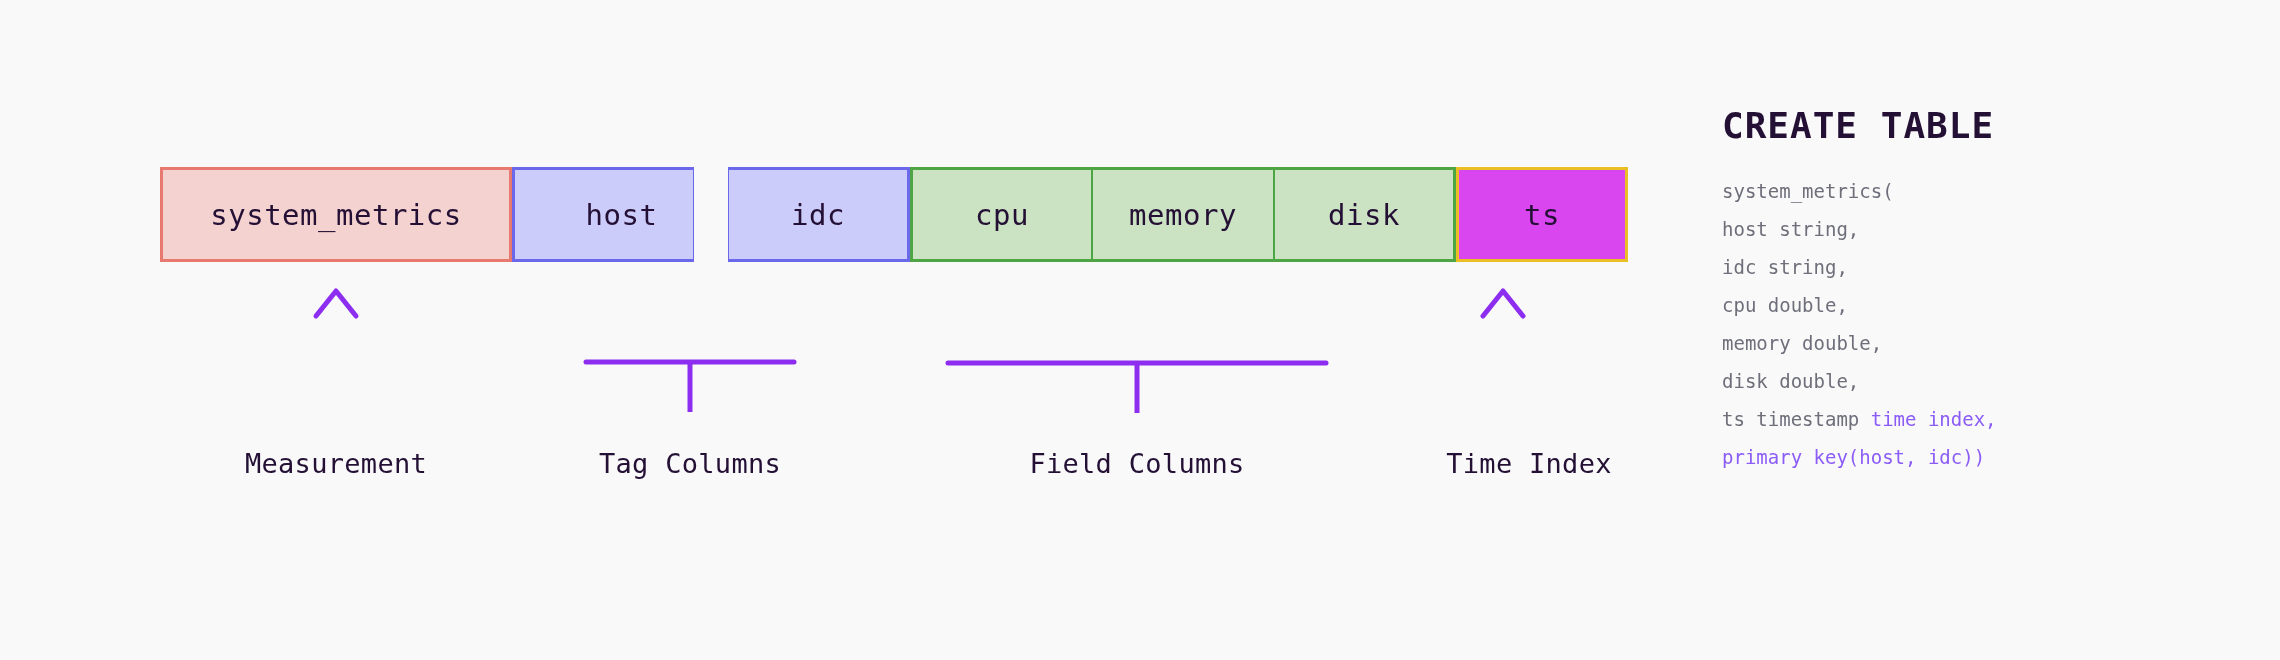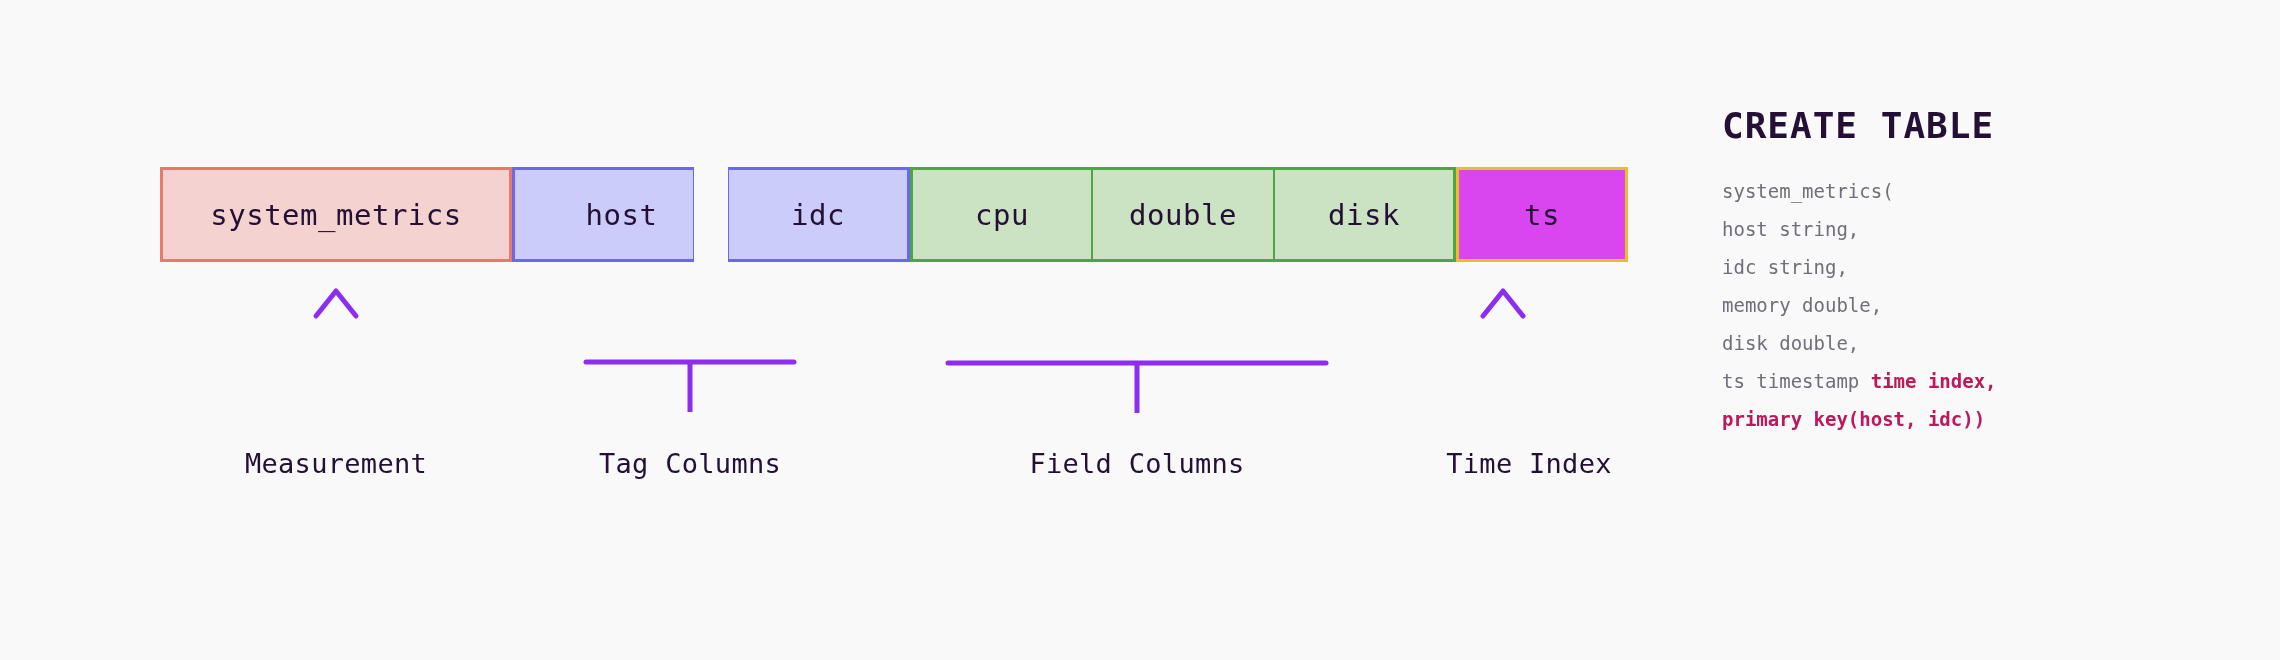--- a/index.html
+++ b/index.html
@@ -103,36 +103,36 @@
     white-space: pre;
   }
   #sql-body {
     font-family: "DejaVu Sans Mono", monospace;
     font-size: 19px;
     line-height: 38px;
     color: #6e6f7a;
     white-space: pre;
   }
   #sql-body .kw {
-    color: #be185d;
-    font-weight: bold;
+    color: #8b5cf6;
+    font-weight: normal;
   }
 </style>
 </head>
 <body style="background: rgb(249, 249, 249);">
 
 <div id="schema-strip">
 
   <div class="col-cell cell-measurement" style="background: rgb(244, 210, 208); border-color: rgb(232, 121, 111);">system_metrics</div>
 
   <div class="col-cell cell-tag first" style="background: rgb(204, 204, 251); border-color: rgb(108, 104, 236); padding-left: 35px;">host</div>
   <div class="col-cell cell-tag last" style="background: rgb(204, 204, 251); border-color: rgb(108, 104, 236); margin-left: 34px;">idc</div>
 
   <div class="col-cell cell-field first" style="background: rgb(203, 227, 195); border-color: rgb(77, 165, 67);">cpu</div>
-  <div class="col-cell cell-field" style="background: rgb(203, 227, 195); border-color: rgb(77, 165, 67);">double</div>
+  <div class="col-cell cell-field" style="background: rgb(203, 227, 195); border-color: rgb(77, 165, 67);">memory</div>
   <div class="col-cell cell-field last" style="background: rgb(203, 227, 195); border-color: rgb(77, 165, 67);">disk</div>
 
   <div class="col-cell cell-time" style="background: #d946ef; border-color: rgb(233, 191, 37);">ts</div>
 </div>
 
 <svg id="connectors" viewBox="0 0 2280 660" xmlns="http://www.w3.org/2000/svg">
   <defs>
     <linearGradient id="gradUp" x1="0" y1="1" x2="0" y2="0">
       <stop offset="0%" stop-color="#8c2df0" stop-opacity="0.18"></stop>
       <stop offset="55%" stop-color="#8c2df0" stop-opacity="0.72"></stop>
@@ -170,14 +170,14 @@
   </g>
 </svg>
 
 <div class="annot-label" style="left:336px;  top:448px;">Measurement</div>
 <div class="annot-label" style="left:690px;  top:448px;">Tag Columns</div>
 <div class="annot-label" style="left:1137px; top:448px;">Field Columns</div>
 <div class="annot-label" style="left:1503px; top:448px;margin-left:26px;">Time Index</div>
 
 <div id="sql-panel">
   <div id="sql-heading">CREATE TABLE</div>
-  <div id="sql-body"><div><span>system_metrics(</span></div><div><span>host string,</span></div><div><span>idc string,</span></div><div><span>memory double,</span></div><div><span>disk double,</span></div><div><span>ts timestamp </span><span class="kw">time index,</span></div><div><span class="kw">primary key(host, idc))</span></div></div>
+  <div id="sql-body"><div><span>system_metrics(</span></div><div><span>host string,</span></div><div><span>idc string,</span></div><div><span>cpu double,</span></div><div><span>memory double,</span></div><div><span>disk double,</span></div><div><span>ts timestamp </span><span class="kw">time index,</span></div><div><span class="kw">primary key(host, idc))</span></div></div>
 </div>
 
 </body></html>

